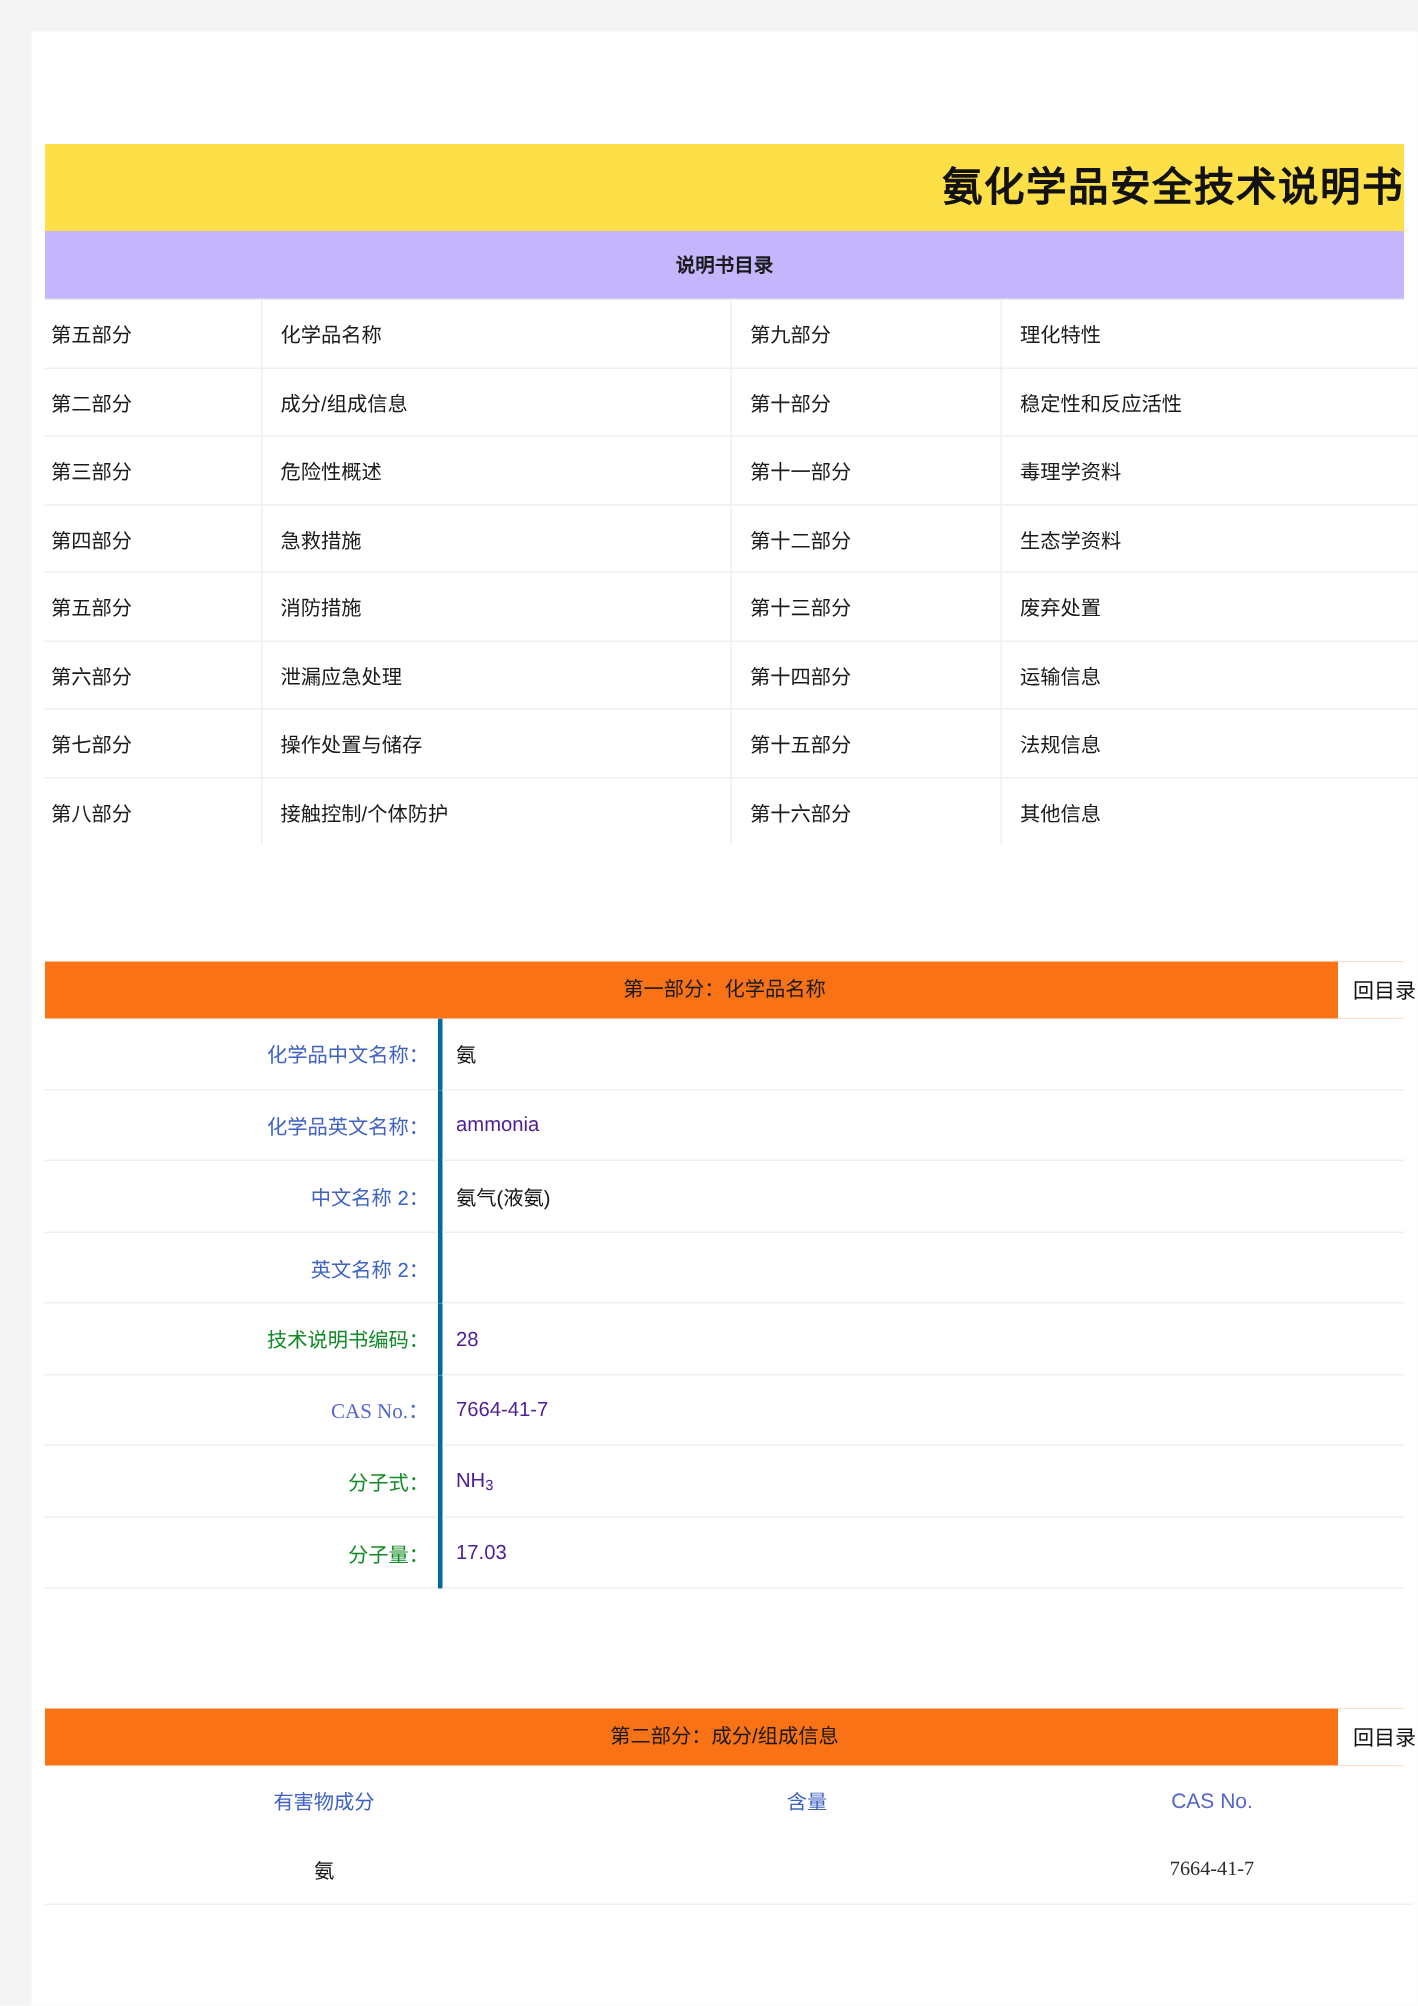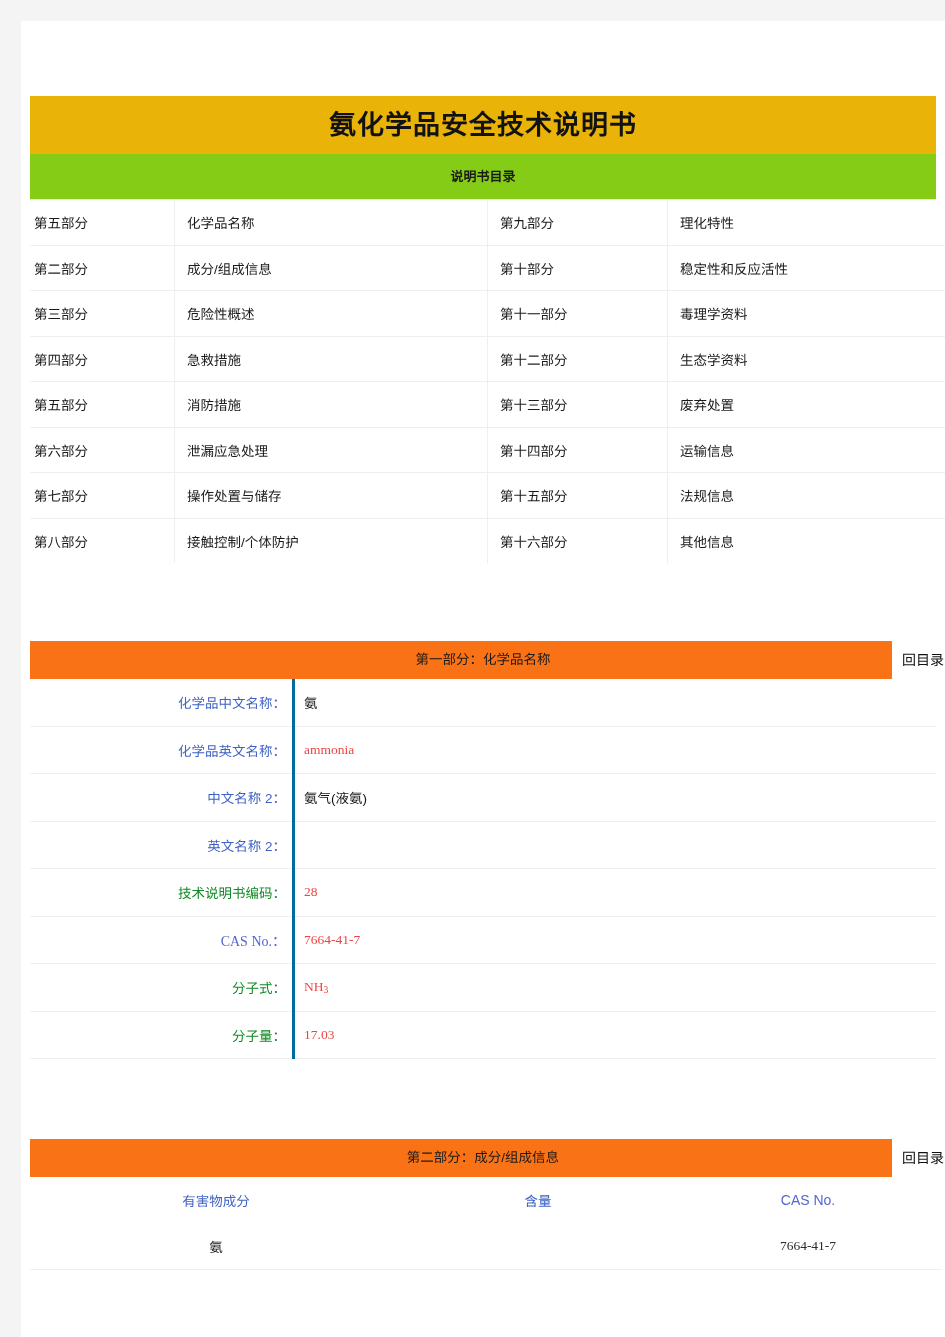--- a/index.html
+++ b/index.html
@@ -25,40 +25,40 @@
   }
   .inner {
     position: relative;
     width: 906px;
     margin: 0 auto;
     padding-top: 75px;
   }
 
   
   .title-band {
-    background: #eab308;
+    background: #fde047;
     height: 58px;
     line-height: 58px;
-    text-align: center;
+    text-align: right;
   }
   .doc-title {
     font-family: "Liberation Serif", "DejaVu Serif", serif;
     font-size: 27px;
     font-weight: 700;
     color: #121212;
     letter-spacing: 1px;
   }
   .toc-caption {
     height: 45px;
     line-height: 45px;
     text-align: center;
     font-size: 13px;
     font-weight: 700;
     color: #1a1a1a;
-    background: #84cc16;
+    background: #c4b5fd;
     border-bottom: 1px solid #eaeaea;
   }
 
   
   table.toc {
     width: 100%;
     border-collapse: collapse;
     table-layout: fixed;
     font-size: 13.5px;
     color: #1a1a1a;
@@ -128,23 +128,23 @@
     font-family: "Liberation Serif", "DejaVu Serif", serif;
     color: #5566cc;
     font-size: 14px;
   }
   table.kv td.v {
     padding-left: 9px;
     font-size: 13.5px;
     color: #141414;
   }
   table.kv td.v.serif {
-    font-family: Liberation Serif, serif;
-    font-size: 13.5px;
-    color: #ef4444;
+    font-family: Liberation Sans, sans-serif;
+    font-size: 13.5px;
+    color: #4c1d95;
   }
   table.kv tr:last-child td { border-bottom: 1px solid #efefef; }
 
   
   table.comp {
     width: 100%;
     border-collapse: collapse;
     table-layout: fixed;
   }
   table.comp td {

